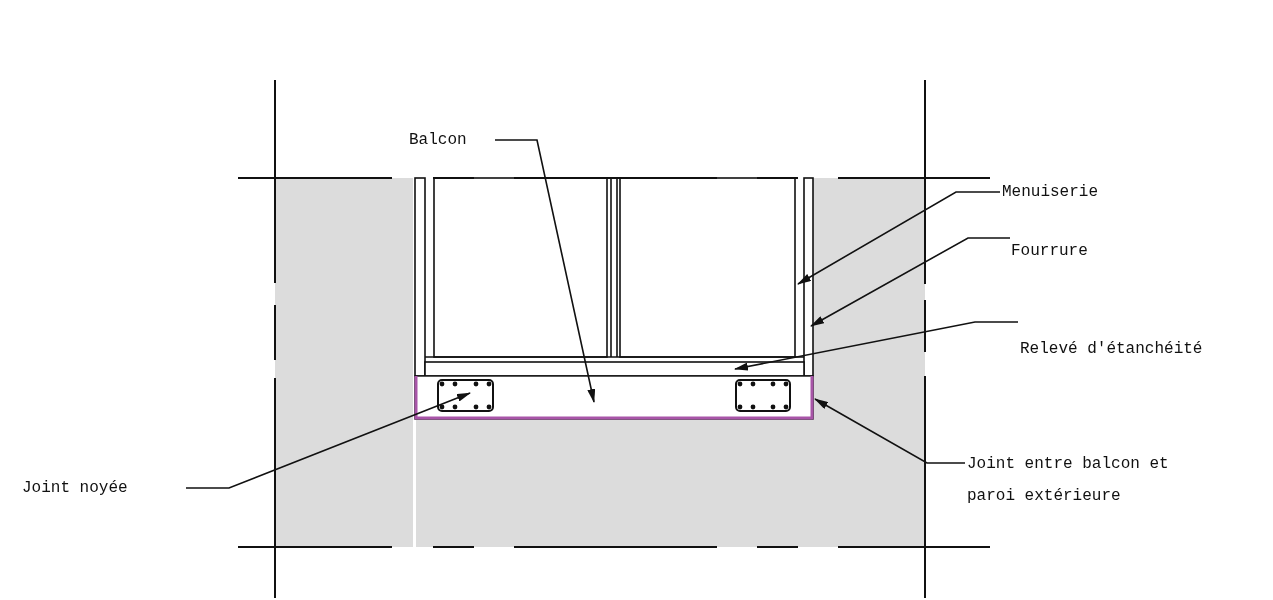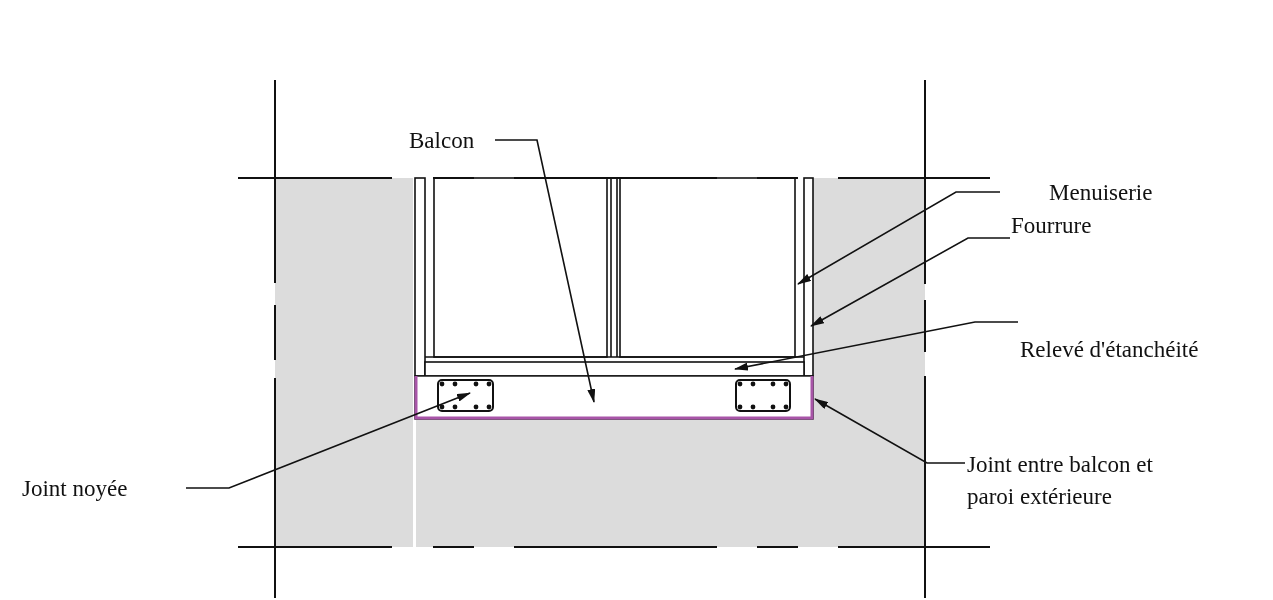--- a/index.html
+++ b/index.html
@@ -1,20 +1,20 @@
 <!DOCTYPE html>
 <html><head>
 <meta charset="utf-8">
 <style>
   html, body { margin: 0; padding: 0; background: #ffffff; }
   body { width: 1273px; height: 600px; position: relative; overflow: hidden;
          font-family: "Liberation Sans", sans-serif; }
   svg { position: absolute; left: 0; top: 0; }
-  .lbl { position: absolute; font-family: Liberation Serif, serif;
-         font-size: 23px; color: #111111; line-height: 27px; white-space: nowrap; }
+  .lbl { position: absolute; font-family: Liberation Mono, monospace;
+         font-size: 16px; color: #111111; line-height: 27px; white-space: nowrap; }
 </style>
 </head>
 <body>
 
 <svg width="1273" height="600" viewBox="0 0 1273 600">
 
   <g fill="#dcdcdc" stroke="none">
     <rect x="275" y="178" width="138" height="369"></rect>
     <rect x="812" y="178" width="113" height="369"></rect>
     <rect x="416" y="420" width="396" height="127"></rect>
@@ -102,18 +102,18 @@
     <polyline points="495,140 537,140 594,402" marker-end="url(#arr)"></polyline>
     <polyline points="1000,192 956,192 798,284" marker-end="url(#arr)"></polyline>
     <polyline points="1010,238 968,238 811,326" marker-end="url(#arr)"></polyline>
     <polyline points="1018,322 975,322 735,369" marker-end="url(#arr)"></polyline>
     <polyline points="186,488 229,488 470,393" marker-end="url(#arr)"></polyline>
     <polyline points="965,463 927,463 815,399" marker-end="url(#arr)"></polyline>
   </g>
 </svg>
 
 <div class="lbl" style="left:409px; top:127px;">Balcon</div>
-<div class="lbl" style="left:1002px; top:179px;margin-left:47px;">Menuiserie</div>
-<div class="lbl" style="left:1011px; top:212px;">Fourrure</div>
+<div class="lbl" style="left:1002px; top:179px;">Menuiserie</div>
+<div class="lbl" style="left:1011px; top:238px;">Fourrure</div>
 <div class="lbl" style="left:1020px; top:311px;margin-top:25px;">Relevé d'étanchéité</div>
 <div class="lbl" style="left:22px; top:475px;">Joint noyée</div>
 <div class="lbl" style="left:967px; top:451px;">Joint entre balcon et</div>
 <div class="lbl" style="left:967px; top:483px;">paroi extérieure</div>
 
 </body></html>

